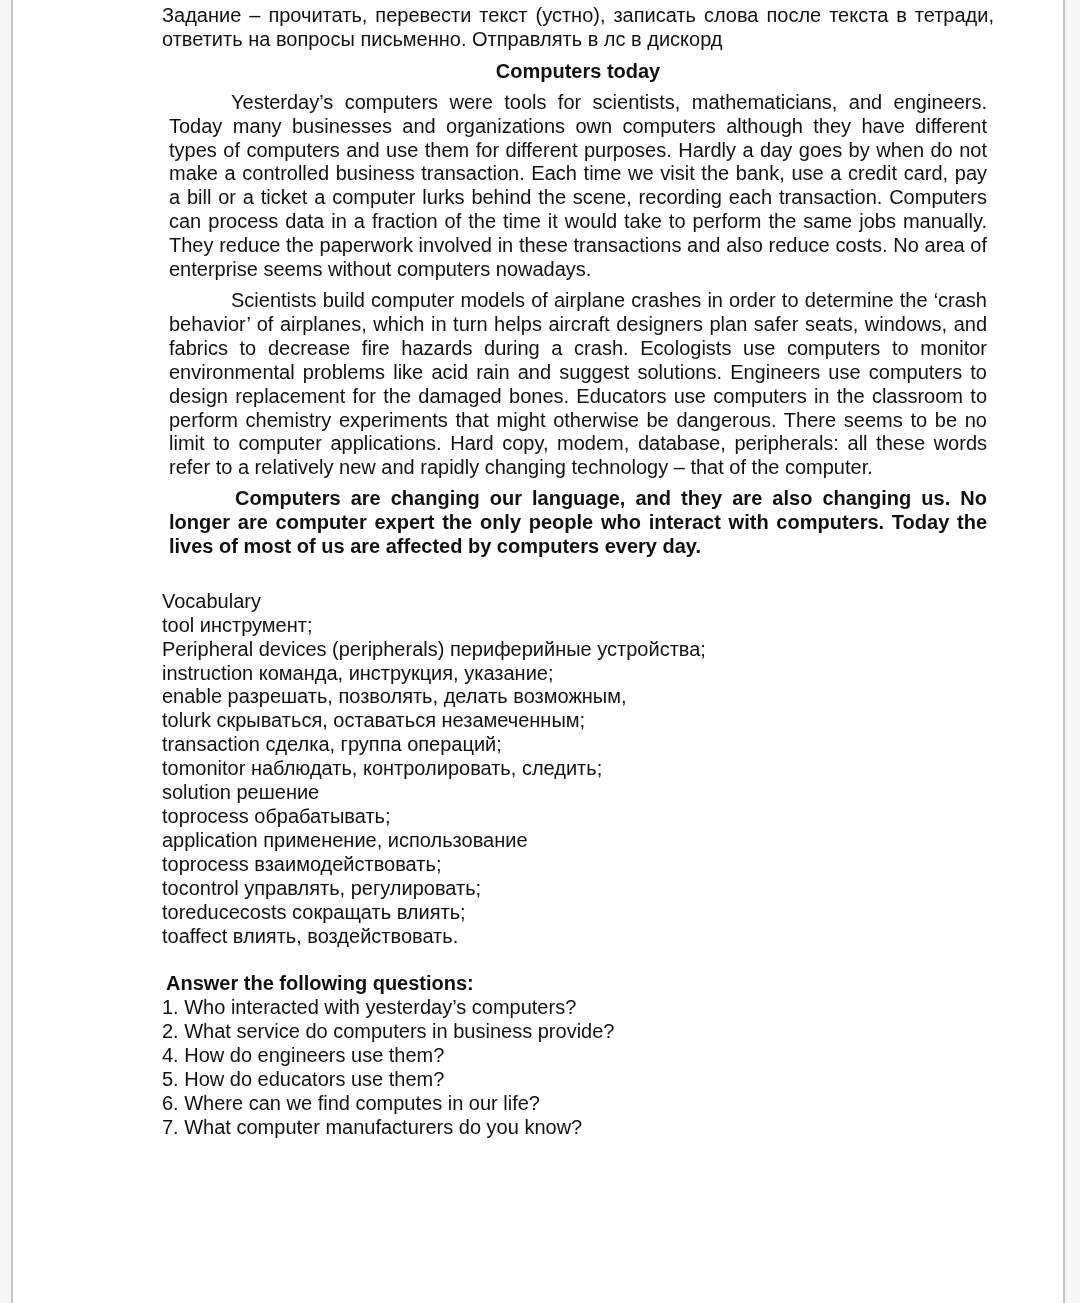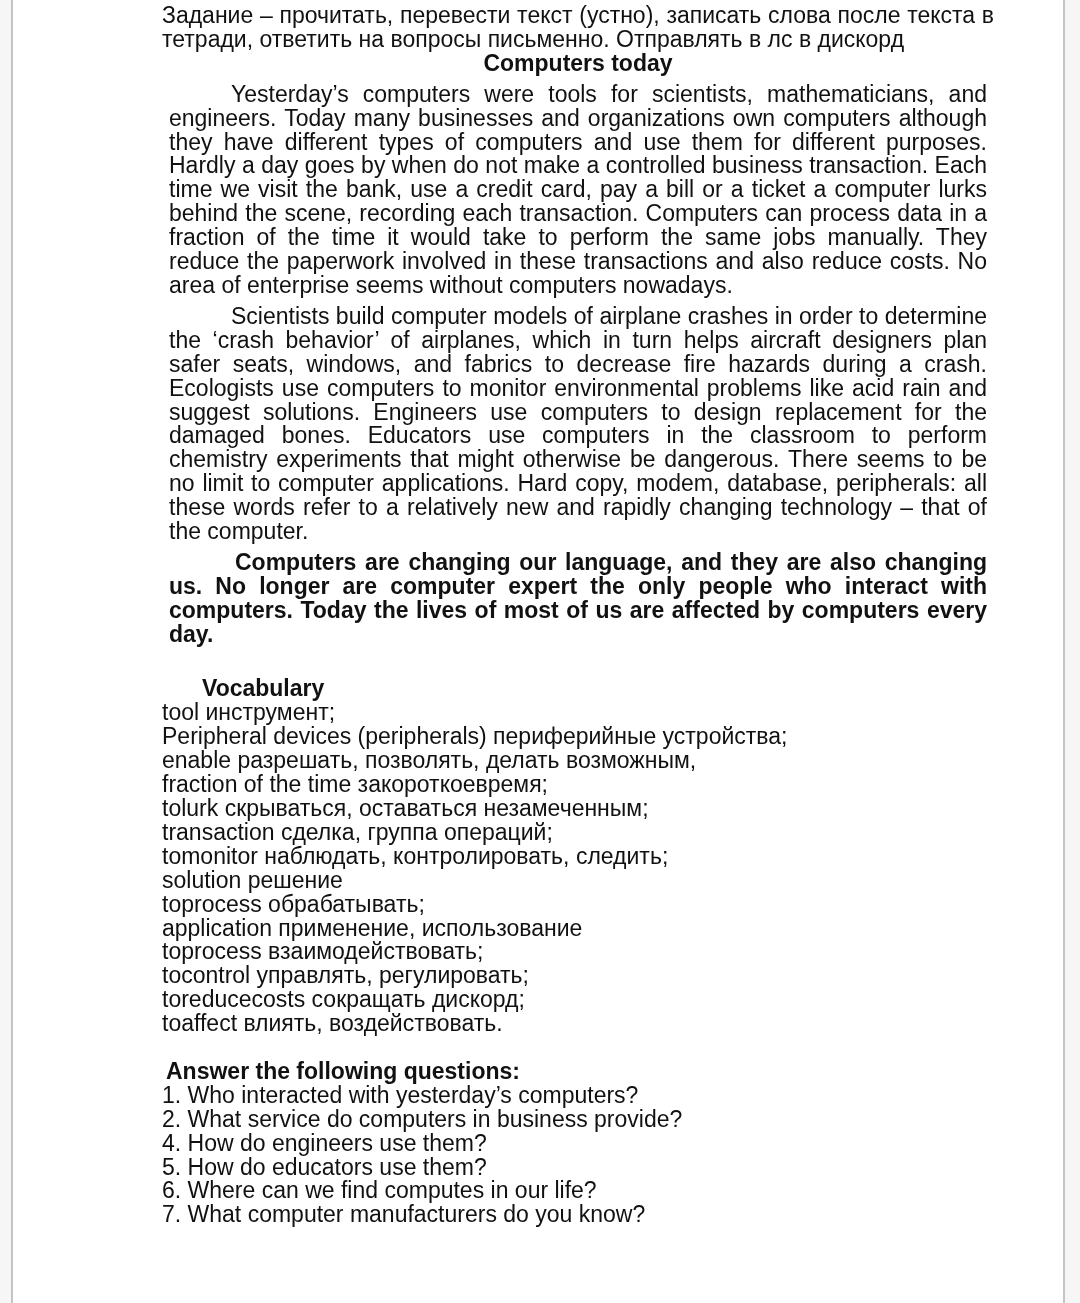--- a/index.html
+++ b/index.html
@@ -17,63 +17,63 @@
     width: 1054px; height: 1303px;
     background: #ffffff;
     border-left: 2px solid #c4c4c4;
     border-right: 2px solid #c4c4c4;
     box-sizing: border-box;
   }
   .content {
     position: absolute;
     left: 149px; top: 4px;
     width: 832px;
-    font-size: 23px;
+    font-size: 20px;
     line-height: 23.9px;
   }
   .task { text-align: justify; }
-  .title { text-align: center; font-weight: bold; }
+  .title { text-align: center; font-weight: bold; margin-top: 8px; }
   .para {
     text-align: justify;
     text-indent: 62px;
     margin: 7px;
   }
   .para.p3 { text-indent: 66px; font-weight: bold; }
   .spacer { height: 23.9px; }
-  .heading { font-weight: bold; margin-left: 40px; }
+  .heading { font-weight: normal; }
   .q-heading { font-weight: bold; padding-left: 4px; }
   .list-line { white-space: nowrap; }
 </style>
 </head>
 <body>
 
 <div class="page">
   <div class="content">
     <div class="task">Задание – прочитать, перевести текст (устно), записать слова после текста в тетради, ответить на вопросы письменно. Отправлять в лс в дискорд</div>
     <div class="title">Computers today</div>
     <p class="para">Yesterday’s computers were tools for scientists, mathematicians, and engineers. Today many businesses and organizations own computers although they have different types of computers and use them for different purposes. Hardly a day goes by when do not make a controlled business transaction. Each time we visit the bank, use a credit card, pay a bill or a ticket a computer lurks behind the scene, recording each transaction. Computers can process data in a fraction of the time it would take to perform the same jobs manually. They reduce the paperwork involved in these transactions and also reduce costs. No area of enterprise seems without computers nowadays.</p>
     <p class="para">Scientists build computer models of airplane crashes in order to determine the ‘crash behavior’ of airplanes, which in turn helps aircraft designers plan safer seats, windows, and fabrics to decrease fire hazards during a crash. Ecologists use computers to monitor environmental problems like acid rain and suggest solutions. Engineers use computers to design replacement for the damaged bones. Educators use computers in the classroom to perform chemistry experiments that might otherwise be dangerous. There seems to be no limit to computer applications. Hard copy, modem, database, peripherals: all these words refer to a relatively new and rapidly changing technology – that of the computer.</p>
     <p class="para p3">Computers are changing our language, and they are also changing us. No longer are computer expert the only people who interact with computers. Today the lives of most of us are affected by computers every day.</p>
     <div class="spacer"></div>
 
     <div class="heading">Vocabulary</div>
     <div>
       <div class="list-line">tool инструмент;</div>
       <div class="list-line">Peripheral devices (peripherals) периферийные устройства;</div>
+      <div class="list-line">instruction команда, инструкция, указание;</div>
       <div class="list-line">enable разрешать, позволять, делать возможным,</div>
-      <div class="list-line">fraction of the time закороткоевремя;</div>
       <div class="list-line">tolurk скрываться, оставаться незамеченным;</div>
       <div class="list-line">transaction сделка, группа операций;</div>
       <div class="list-line">tomonitor наблюдать, контролировать, следить;</div>
       <div class="list-line">solution решение</div>
       <div class="list-line">toprocess обрабатывать;</div>
       <div class="list-line">application применение, использование</div>
       <div class="list-line">toprocess взаимодействовать;</div>
       <div class="list-line">tocontrol управлять, регулировать;</div>
-      <div class="list-line">toreducecosts сокращать дискорд;</div>
+      <div class="list-line">toreducecosts сокращать влиять;</div>
       <div class="list-line">toaffect влиять, воздействовать.</div>
     </div>
     <div class="spacer"></div>
 
     <div class="q-heading">Answer the following questions:</div>
     <div>
       <div class="list-line">1. Who interacted with yesterday’s computers?</div>
       <div class="list-line">2. What service do computers in business provide?</div>
       <div class="list-line">4. How do engineers use them?</div>
       <div class="list-line">5. How do educators use them?</div>

